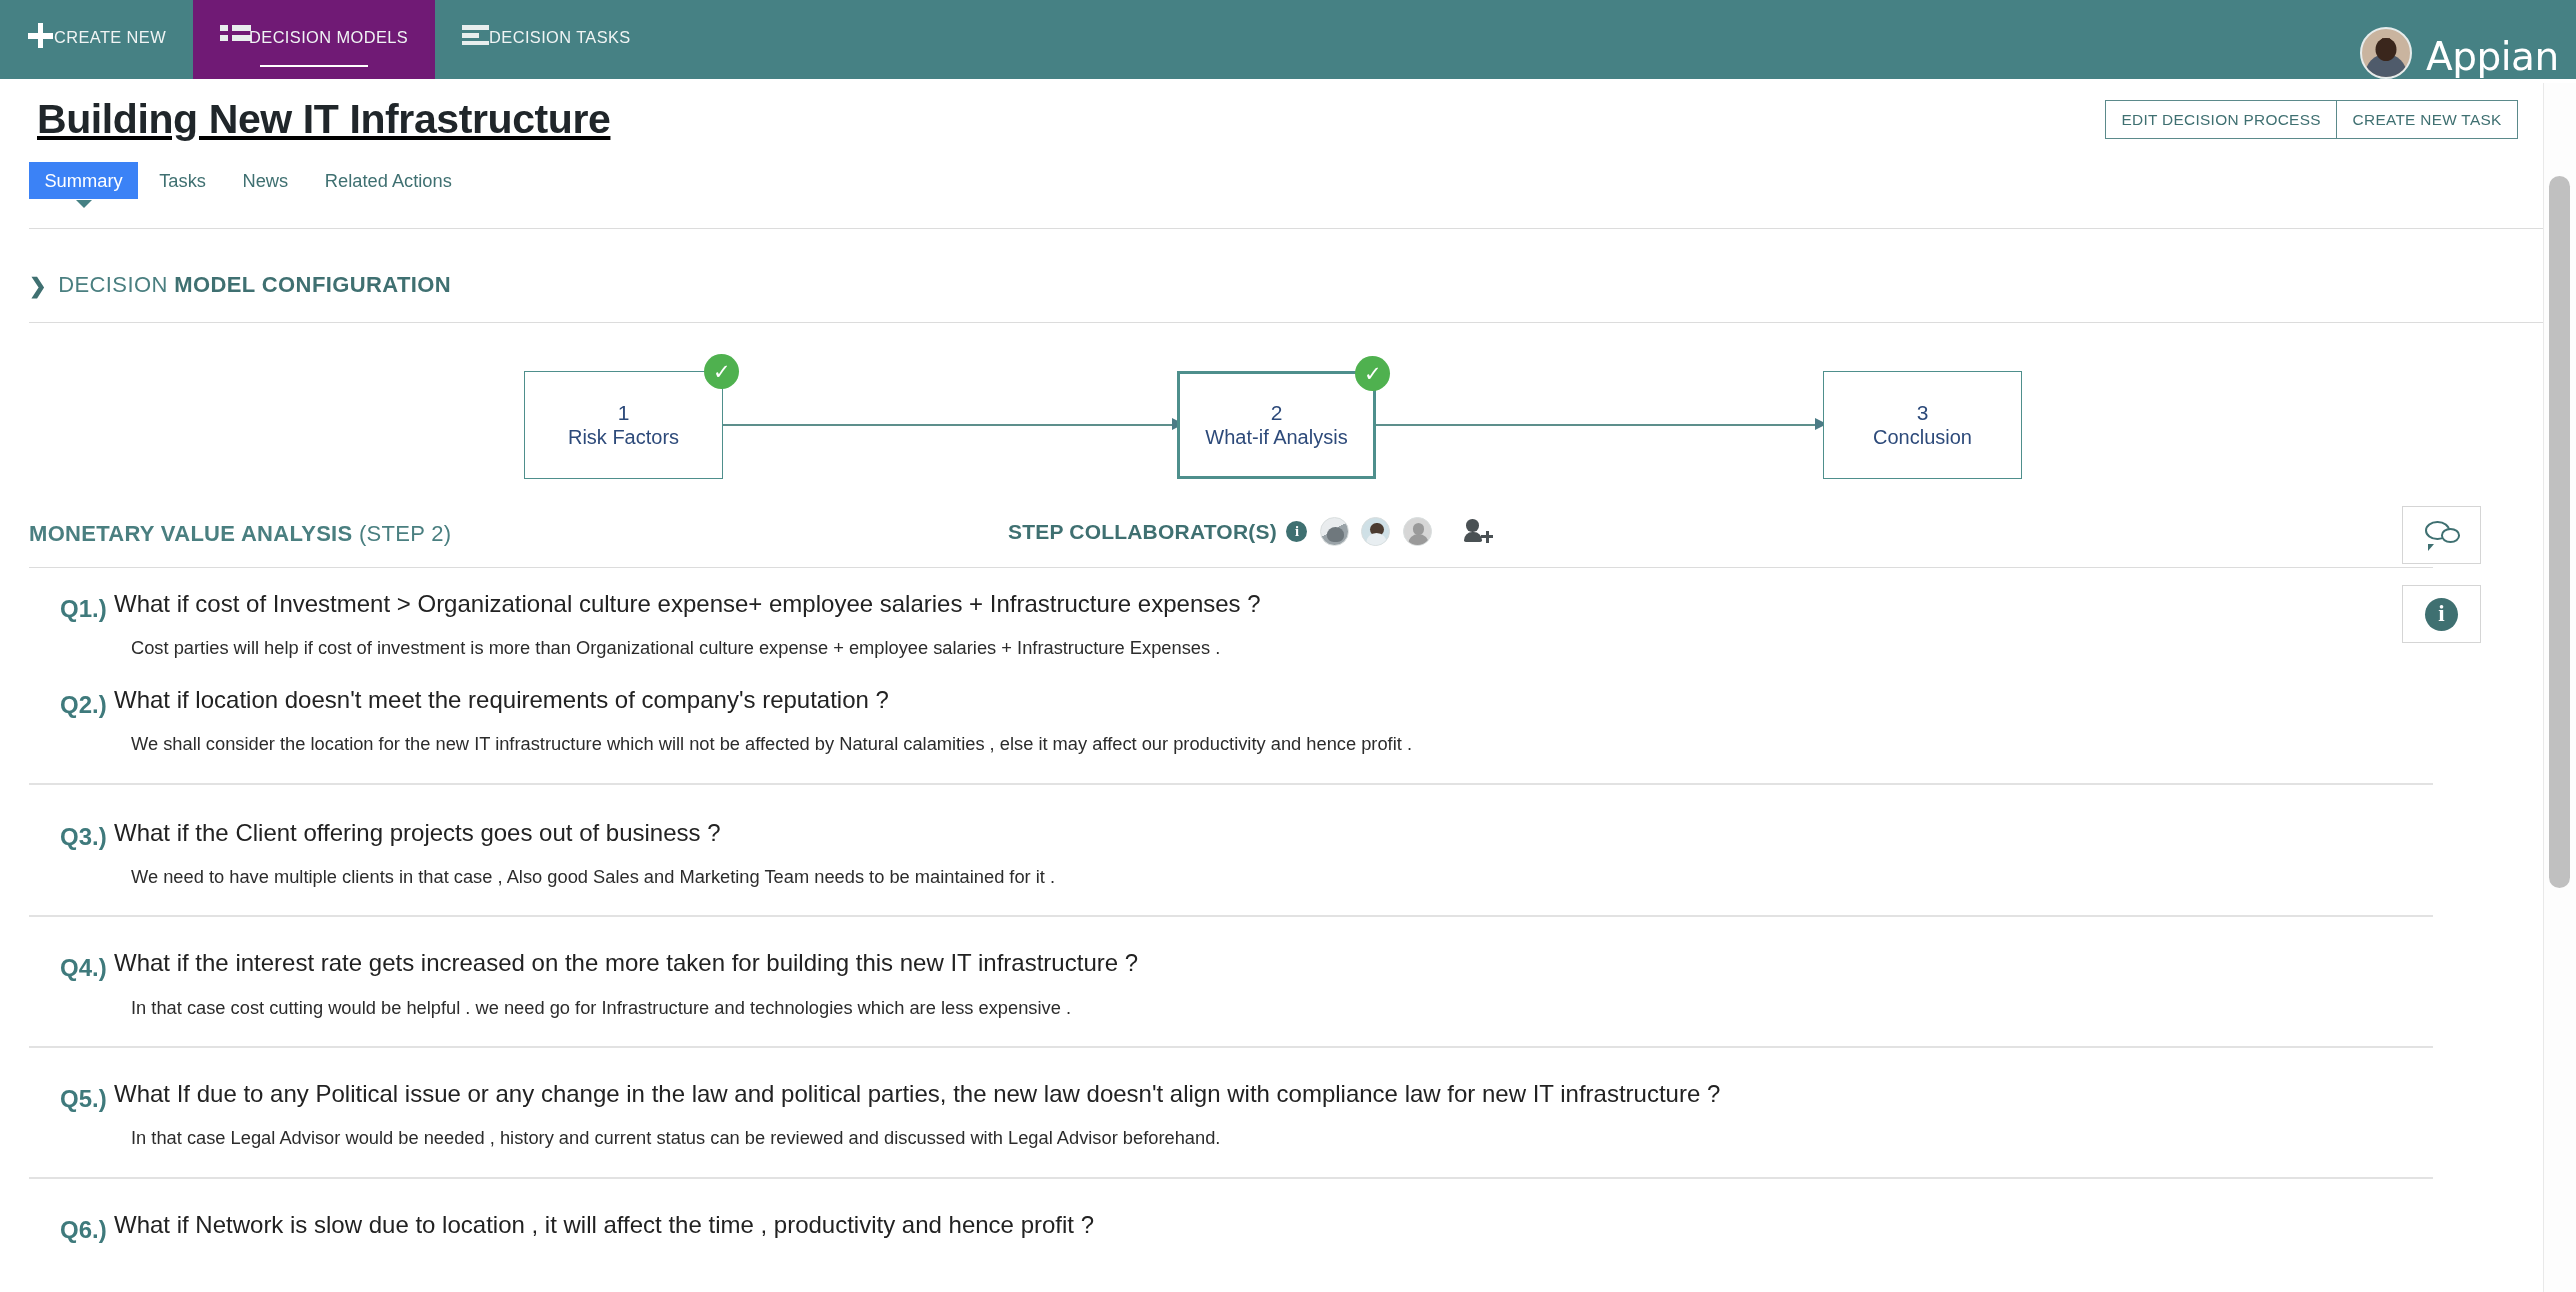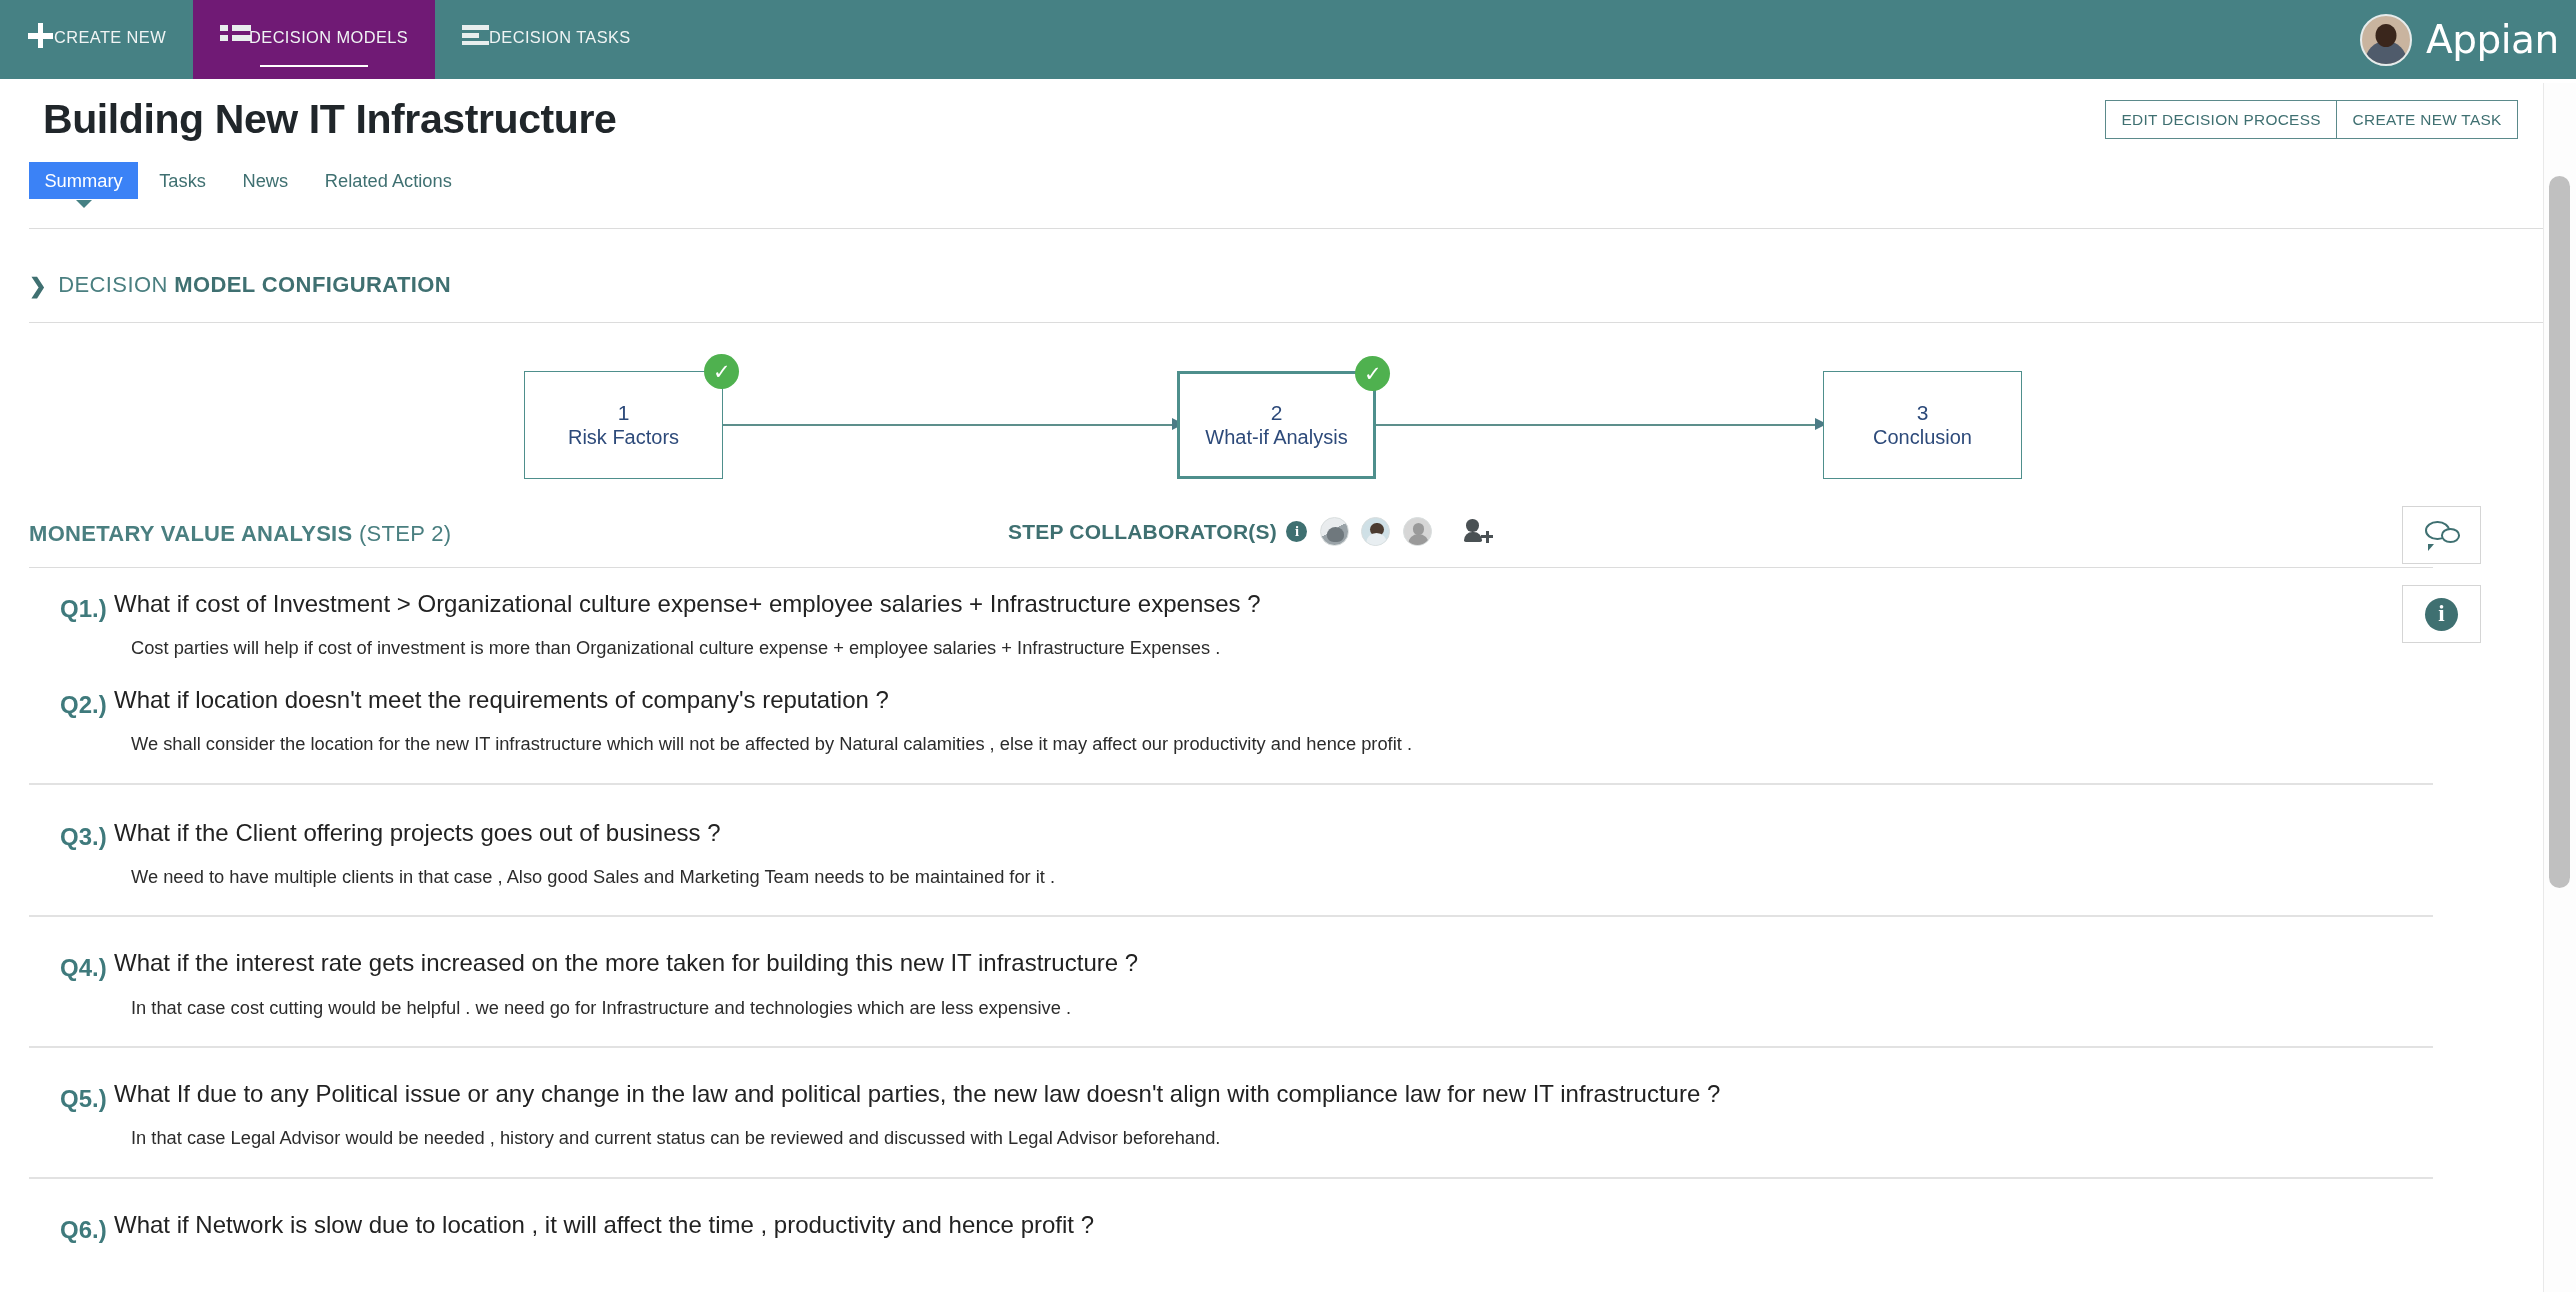--- a/index.html
+++ b/index.html
@@ -43,38 +43,38 @@
   
   .ico-list { width:29px; height:21px; display:grid; grid-template-columns:7.7px 19.3px; grid-template-rows:5.8px 5.8px; gap:3.9px 3.9px; }
   .ico-list i { background:#e8eeee; display:block; }
   
   .ico-tasks { width:27px; height:21px; display:flex; flex-direction:column; gap:2.9px; }
   .ico-tasks i { background:#e8eeee; display:block; height:4.8px; }
   .ico-tasks i:nth-child(1){ width:27px; }
   .ico-tasks i:nth-child(2){ width:17.4px; }
   .ico-tasks i:nth-child(3){ width:27px; }
 
-  .brand { margin-left:auto; display:flex; align-items:center; padding-right:17.4px; gap:13.5px; }
+  .brand { margin-left:auto; display:flex; align-items:flex-end; padding-right:17.4px; gap:13.5px; }
   .avatar-top {
     width:52px; height:52px; border-radius:50%;
     background: radial-gradient(circle at 50% 36%, #6a4a38 0 22%, #c9b49f 22% 100%);
     border:2.9px solid #e6ecec; overflow:hidden; position:relative;
   }
   .avatar-top:after{
     content:""; position:absolute; left:50%; bottom:0; transform:translateX(-50%);
     width:42px; height:23px; border-radius:21px 21px 0 0; background:#4f5b6b;
   }
   .avatar-top:before{
     content:""; position:absolute; left:50%; top:8.7px; transform:translateX(-50%);
     width:21px; height:23px; border-radius:50%; background:#3a261c; z-index:2;
   }
   .brand-name { font-size:39px; color:#ffffff; font-weight:400; letter-spacing:-0.5px; font-family:"DejaVu Sans", sans-serif; }
 
   
-  .title-row { position:absolute; top:79px; left:14px; width:2543px; padding:17.4px 0 0 29px; }
+  .title-row { position:absolute; top:79px; left:8px; width:2543px; padding:17.4px 0 0 29px;text-decoration:underline; }
   .page-title { font-size:41px; font-weight:700; color:#20262a; letter-spacing:-0.4px; }
 
   .header-actions { position:absolute; top:100px; right:58px; display:flex;justify-content:flex-end; }
   .hbtn {
     border:1px solid #5b8a8b; color:#3f7071; background:#fff;
     font-size:15.4px; letter-spacing:0.3px; padding:9.6px 15.4px; cursor:pointer;
     margin-left:-1px; white-space:nowrap;
   }
 
   

